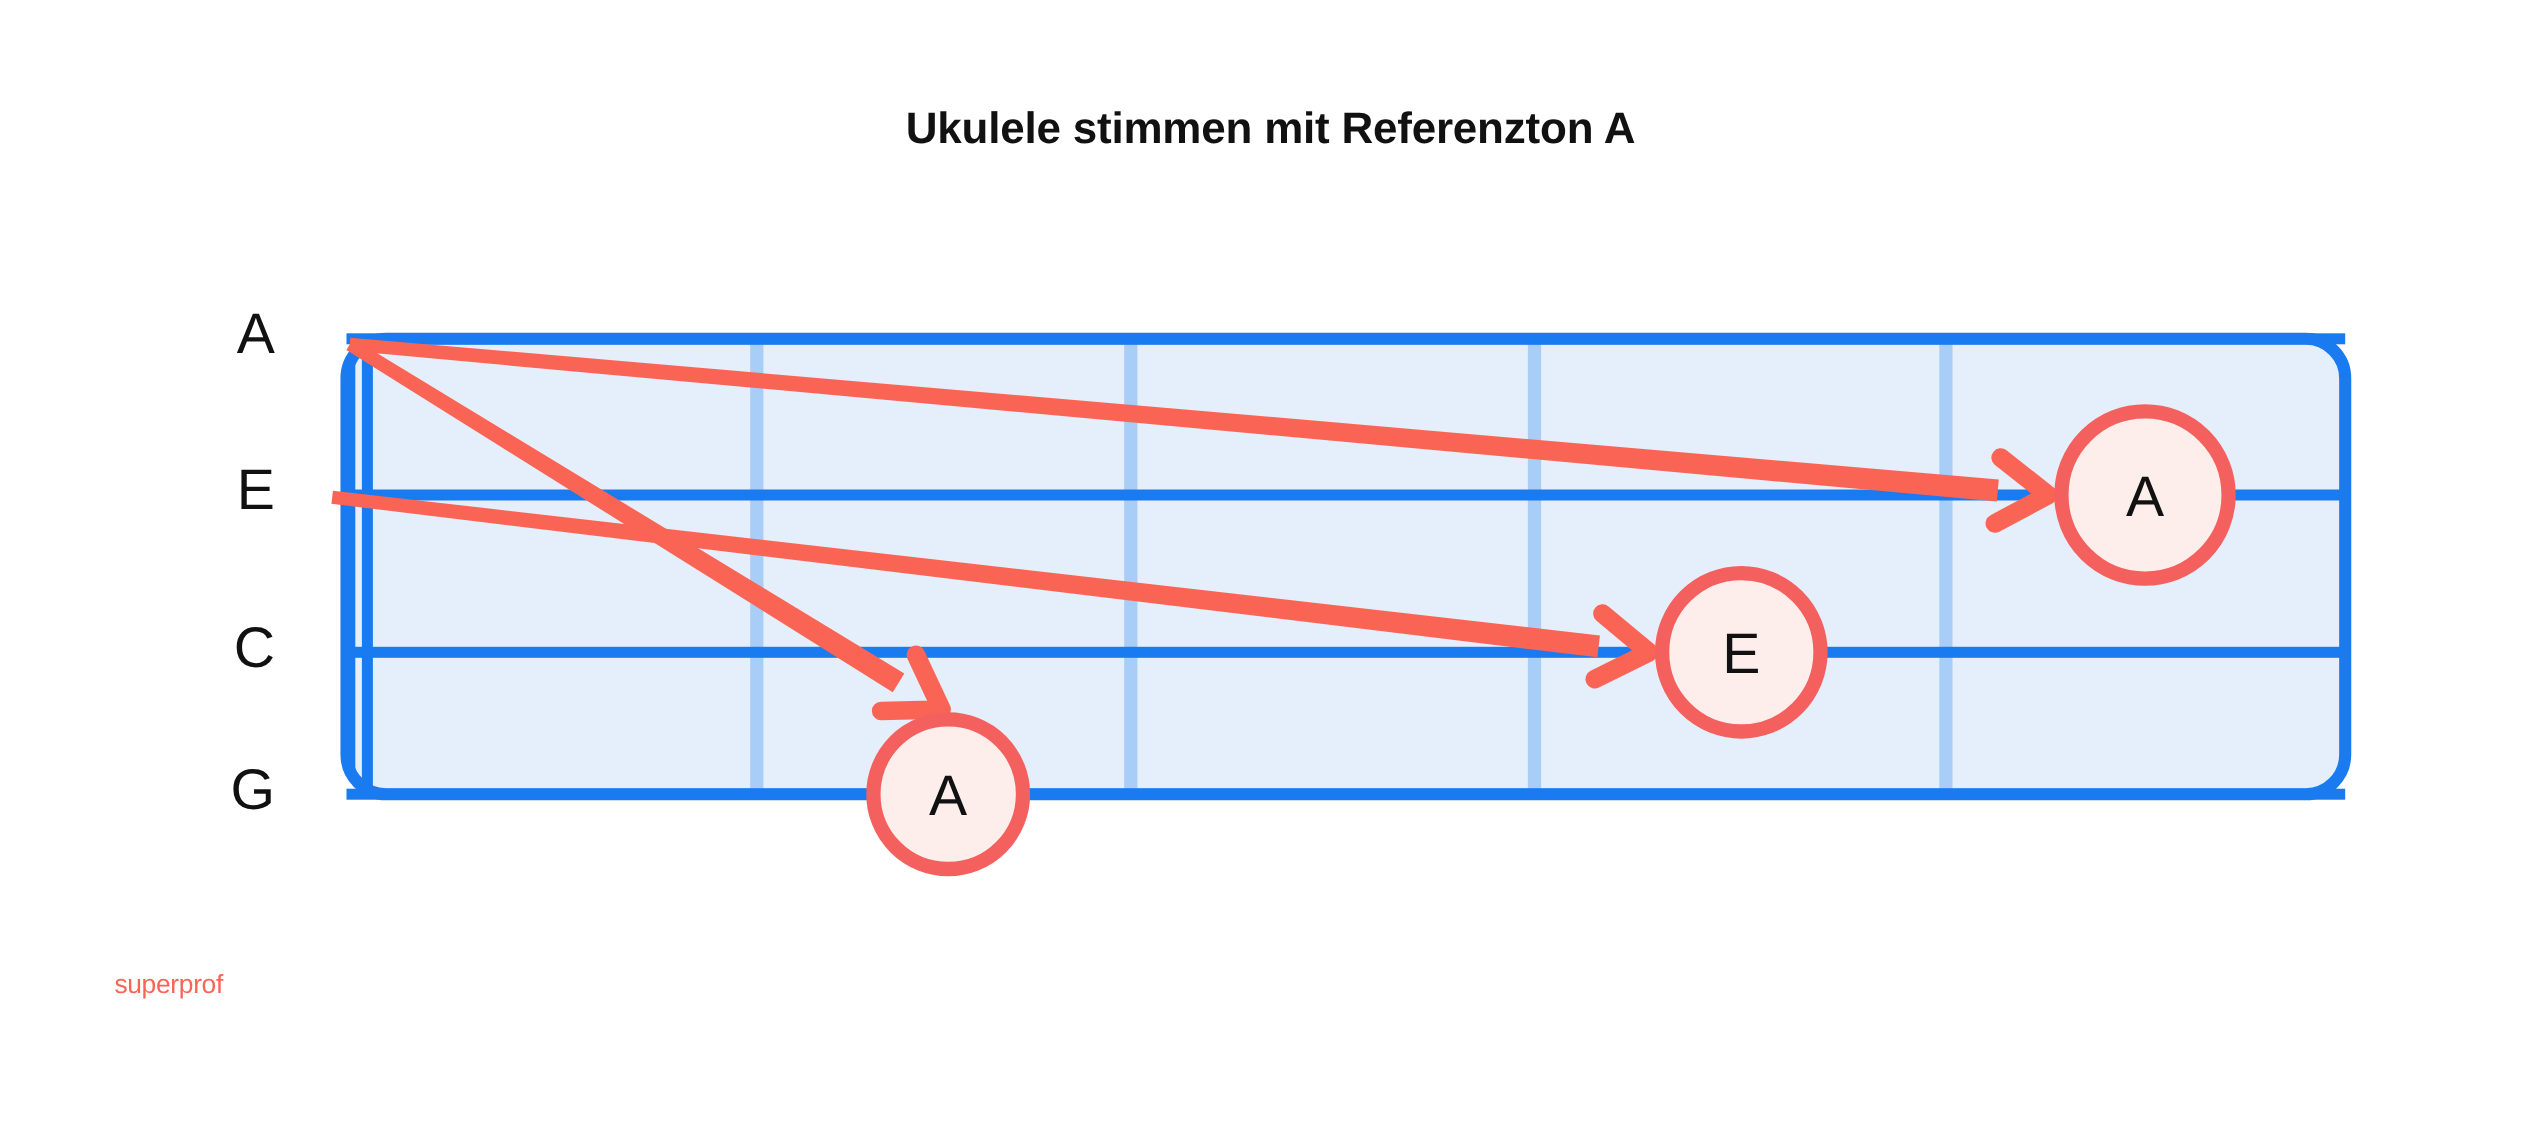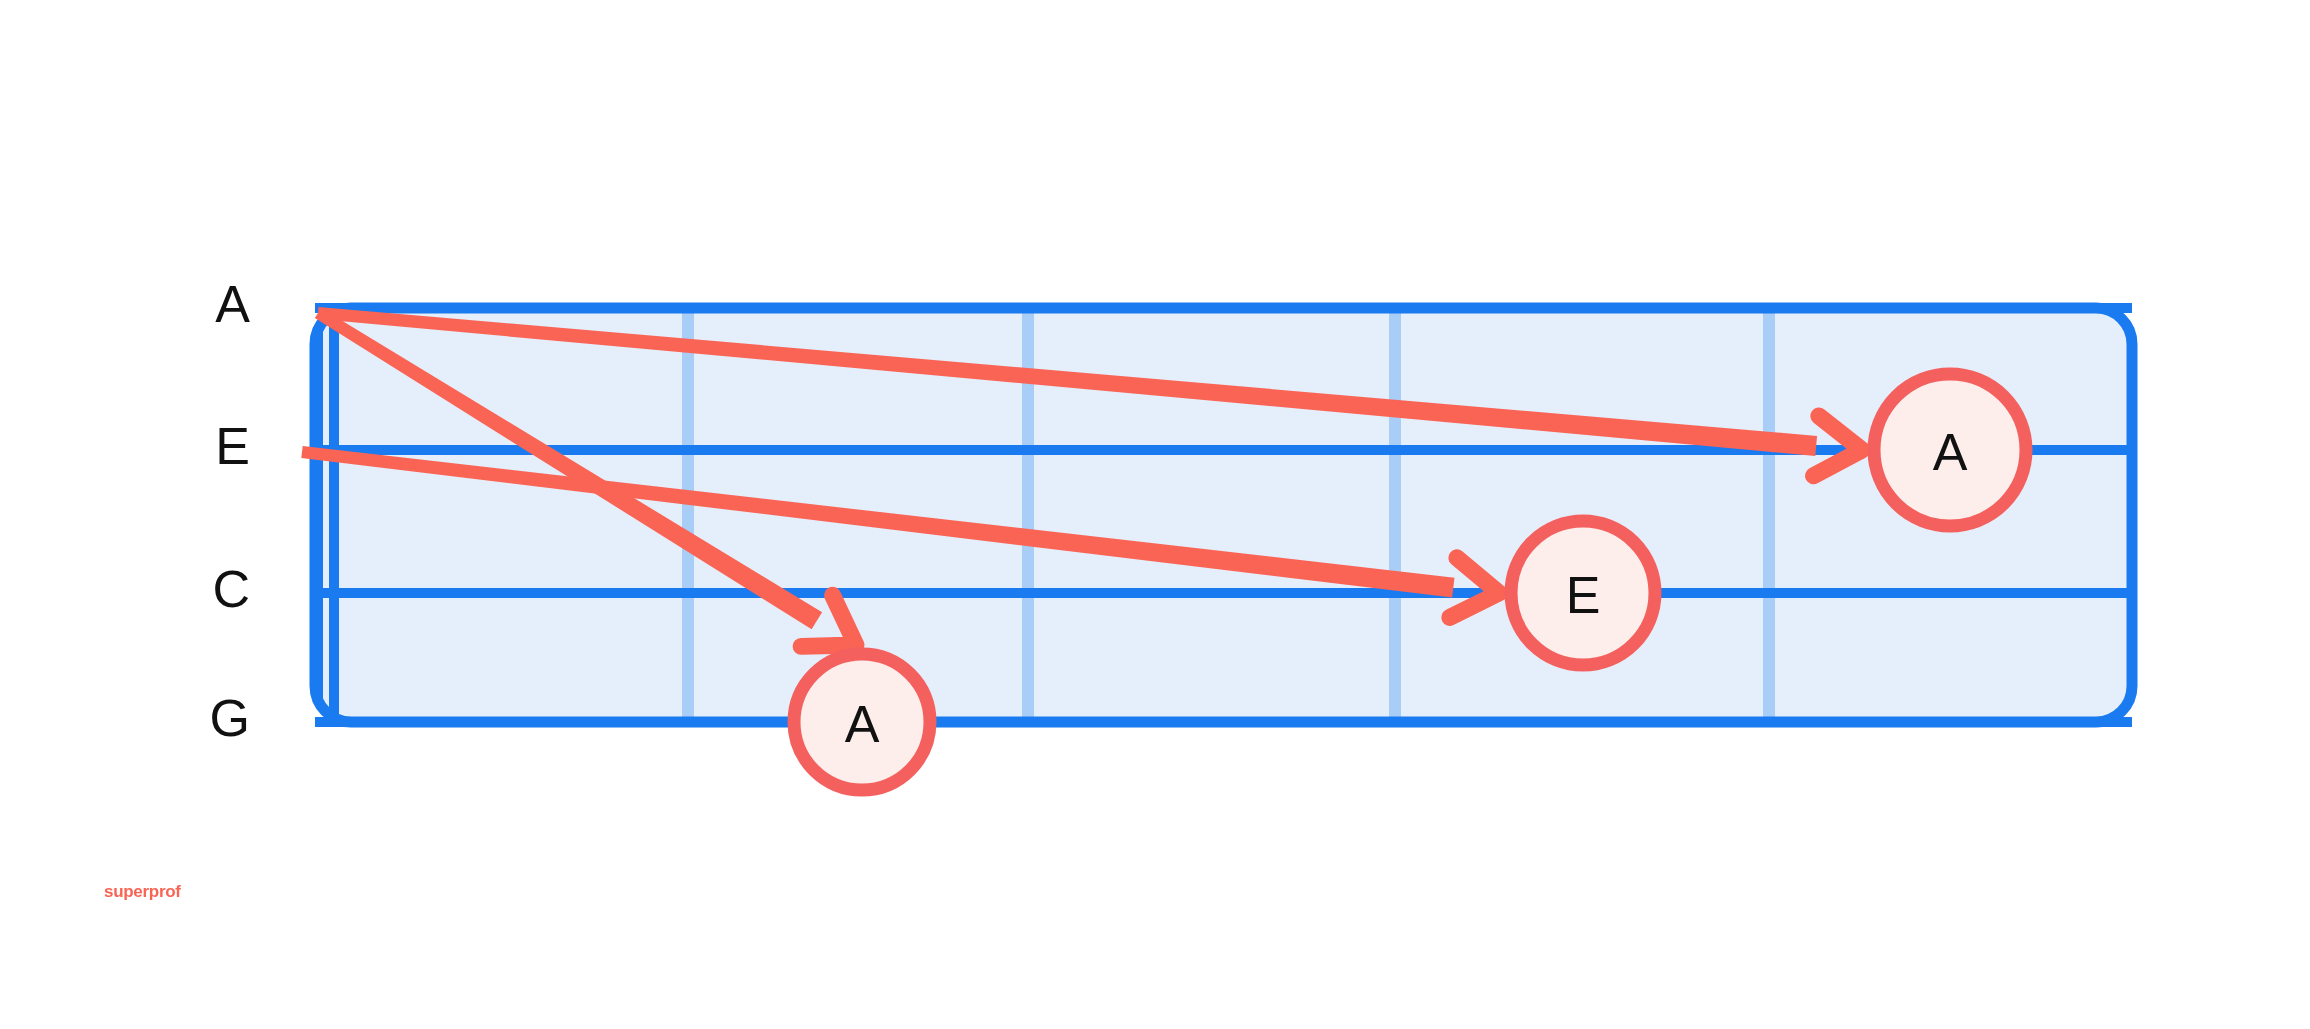--- a/index.html
+++ b/index.html
@@ -39,22 +39,22 @@
     font-size: 52px;
     font-weight: 400;
     color: #111111;
     font-family: "Liberation Sans", sans-serif;
     line-height: 1;
   }
   .watermark {
     position: absolute;
     left: 104px;
     top: 882px;
-    font-size: 17px;
-    font-weight: 700;
+    font-size: 24px;
+    font-weight: 400;
     color: #fa6455;
     letter-spacing: -0.3px;
     font-family: "Liberation Sans", sans-serif;
   }
   svg.board {
     position: absolute;
     left: 0;
     top: 0;
     width: 2310px;
     height: 1029px;
@@ -65,20 +65,21 @@
     fill: #111111;
     text-anchor: middle;
     dominant-baseline: central;
   }
 </style>
 </head>
 <body>
 
 <div id="stage">
 
+  <div class="diagram-title">Ukulele stimmen mit Referenzton A</div>
 
   <div class="string-label" id="lbl-a" style="left: 160px; top: 278px;">A</div>
   <div class="string-label" id="lbl-e" style="left: 160px; top: 420px;">E</div>
   <div class="string-label" id="lbl-c" style="left: 160px; top: 563px;">C</div>
   <div class="string-label" id="lbl-g" style="left: 160px; top: 692px;">G</div>
 
   <svg class="board" viewBox="0 0 2310 1029" xmlns="http://www.w3.org/2000/svg">
     <defs>
       <clipPath id="boardClip">
         <rect id="clipRect" x="315" y="308" width="1817" height="414" rx="36" ry="36"></rect>

